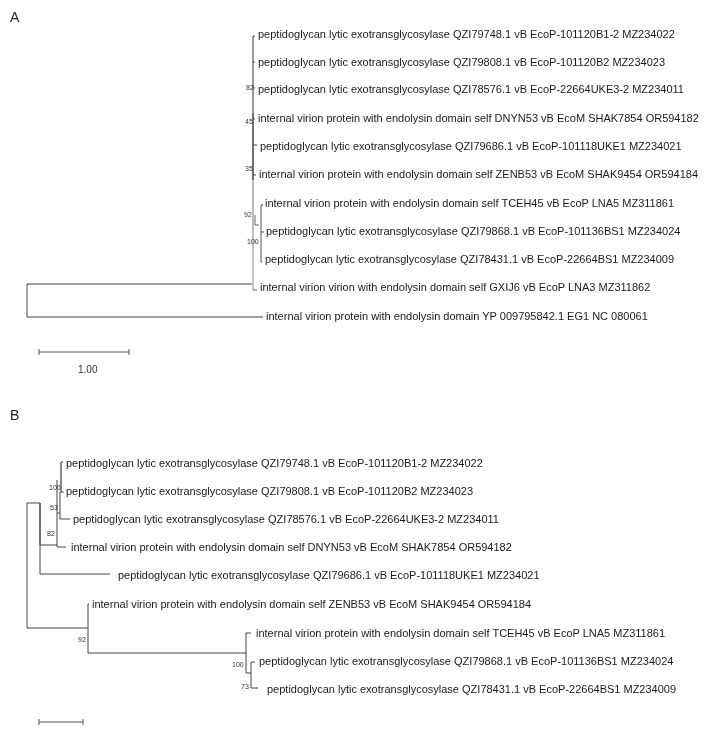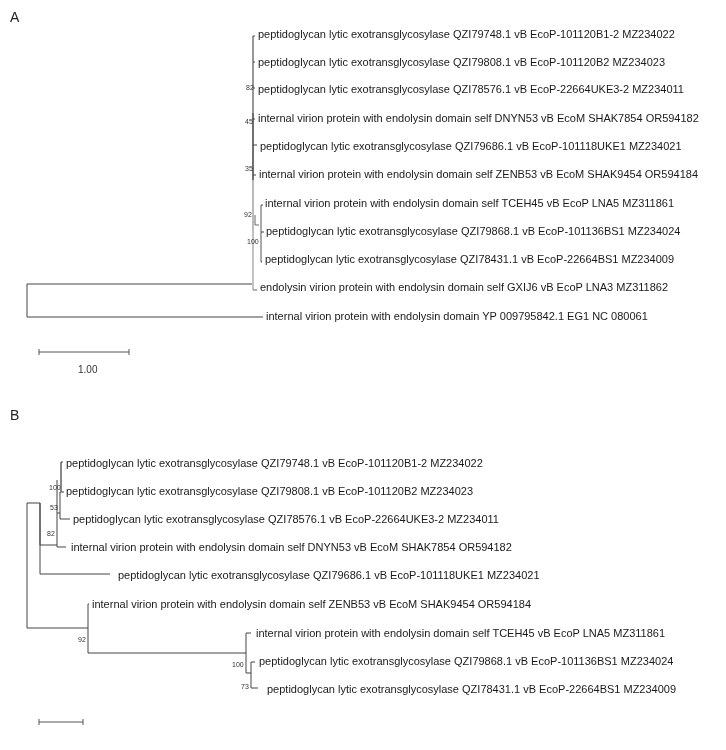--- a/index.html
+++ b/index.html
@@ -77,21 +77,21 @@
 
 <div class="leaf" style="left:258px; top:28px;">peptidoglycan lytic exotransglycosylase QZI79748.1 vB EcoP-101120B1-2 MZ234022</div>
 <div class="leaf" style="left:258px; top:56px;">peptidoglycan lytic exotransglycosylase QZI79808.1 vB EcoP-101120B2 MZ234023</div>
 <div class="leaf" style="left:258px; top:83px;">peptidoglycan lytic exotransglycosylase QZI78576.1 vB EcoP-22664UKE3-2 MZ234011</div>
 <div class="leaf" style="left:258px; top:112px;">internal virion protein with endolysin domain self DNYN53 vB EcoM SHAK7854 OR594182</div>
 <div class="leaf" style="left:260px; top:140px;">peptidoglycan lytic exotransglycosylase QZI79686.1 vB EcoP-101118UKE1 MZ234021</div>
 <div class="leaf" style="left:259px; top:168px;">internal virion protein with endolysin domain self ZENB53 vB EcoM SHAK9454 OR594184</div>
 <div class="leaf" style="left:265px; top:197px;">internal virion protein with endolysin domain self TCEH45 vB EcoP LNA5 MZ311861</div>
 <div class="leaf" style="left:266px; top:225px;">peptidoglycan lytic exotransglycosylase QZI79868.1 vB EcoP-101136BS1 MZ234024</div>
 <div class="leaf" style="left:265px; top:253px;">peptidoglycan lytic exotransglycosylase QZI78431.1 vB EcoP-22664BS1 MZ234009</div>
-<div class="leaf" style="left:260px; top:281px;">endolysin virion protein with endolysin domain self GXIJ6 vB EcoP LNA3 MZ311862</div>
+<div class="leaf" style="left:260px; top:281px;">internal virion virion with endolysin domain self GXIJ6 vB EcoP LNA3 MZ311862</div>
 <div class="leaf" style="left:266px; top:310px;">internal virion protein with endolysin domain YP 009795842.1 EG1 NC 080061</div>
 
 <div class="bs" style="left:246px; top:84px;">82</div>
 <div class="bs" style="left:245px; top:118px;">45</div>
 <div class="bs" style="left:245px; top:165px;">35</div>
 <div class="bs" style="left:244px; top:211px;">92</div>
 <div class="bs" style="left:247px; top:238px;">100</div>
 
 <div class="scale-label" style="left:78px; top:364px;">1.00</div>
 

